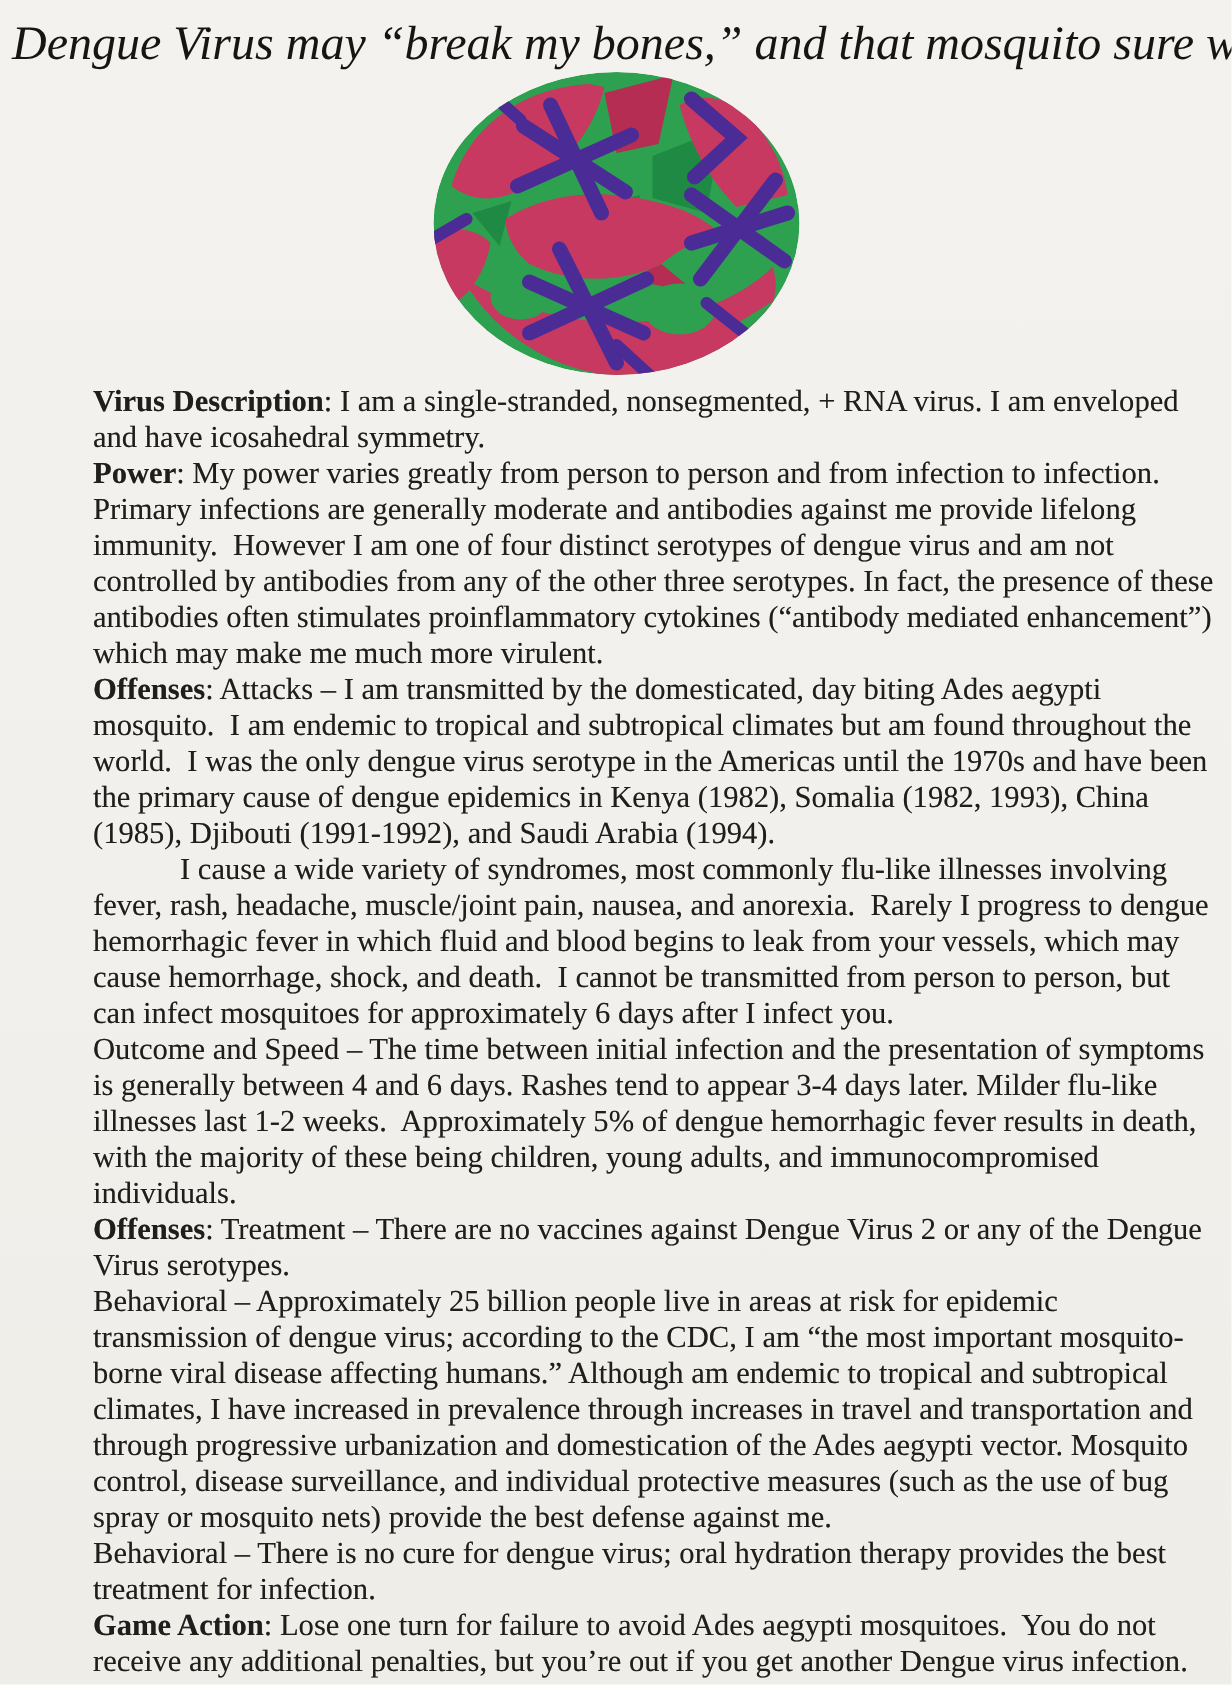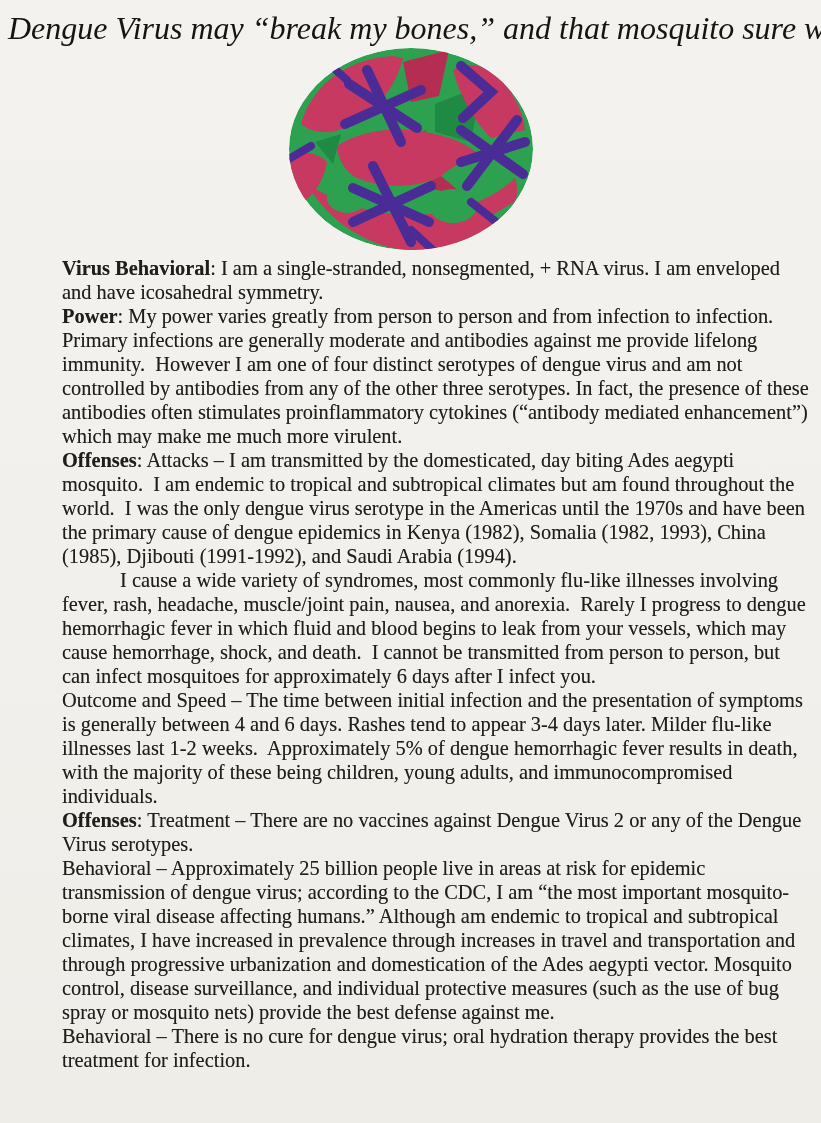--- a/index.html
+++ b/index.html
@@ -94,23 +94,24 @@
         <path class="ink-purple" d="M176,20 L206,46 L178,72"></path>
         <path class="ink-purple-thin" d="M2,114 L26,100"></path>
         <path class="ink-purple-thin" d="M186,156 L224,186"></path>
         <path class="ink-purple-thin" d="M126,184 L150,206"></path>
         <path class="ink-purple-thin" d="M44,18 L62,34"></path>
       </g>
     </svg>
   </div>
 
   <div class="body-text">
-      <p class=""><span class="seg-bold">Virus Behavioral</span><span class="seg-normal">: I am a single-stranded, nonsegmented, + RNA virus. I am enveloped and have icosahedral symmetry.</span></p>
+      <p class=""><span class="seg-bold">Virus Description</span><span class="seg-normal">: I am a single-stranded, nonsegmented, + RNA virus. I am enveloped and have icosahedral symmetry.</span></p>
       <p class=""><span class="seg-bold">Power</span><span class="seg-normal">: My power varies greatly from person to person and from infection to infection. Primary infections are generally moderate and antibodies against me provide lifelong immunity.  However I am one of four distinct serotypes of dengue virus and am not controlled by antibodies from any of the other three serotypes. In fact, the presence of these antibodies often stimulates proinflammatory cytokines (“antibody mediated enhancement”) which may make me much more virulent.</span></p>
       <p class=""><span class="seg-bold">Offenses</span><span class="seg-normal">: </span><span class="seg-italic">Attacks</span><span class="seg-normal"> – I am transmitted by the domesticated, day biting </span><span class="seg-italic">Ades aegypti</span><span class="seg-normal"> mosquito.  I am endemic to tropical and subtropical climates but am found throughout the world.  I was the only dengue virus serotype in the Americas until the 1970s and have been the primary cause of dengue epidemics in Kenya (1982), Somalia (1982, 1993), China (1985), Djibouti (1991-1992), and Saudi Arabia (1994).</span></p>
       <p class="indent"><span class="seg-normal">I cause a wide variety of syndromes, most commonly flu-like illnesses involving fever, rash, headache, muscle/joint pain, nausea, and anorexia.  Rarely I progress to dengue hemorrhagic fever in which fluid and blood begins to leak from your vessels, which may cause hemorrhage, shock, and death.  I cannot be transmitted from person to person, but can infect mosquitoes for approximately 6 days after I infect you.</span></p>
       <p class=""><span class="seg-italic">Outcome and Speed</span><span class="seg-normal"> – The time between initial infection and the presentation of symptoms is generally between 4 and 6 days. Rashes tend to appear 3-4 days later. Milder flu-like illnesses last 1-2 weeks.  Approximately 5% of dengue hemorrhagic fever results in death, with the majority of these being children, young adults, and immunocompromised individuals.</span></p>
       <p class=""><span class="seg-bold">Offenses</span><span class="seg-normal">: </span><span class="seg-italic">Treatment</span><span class="seg-normal"> – There are no vaccines against Dengue Virus 2 or any of the Dengue Virus serotypes.</span></p>
       <p class=""><span class="seg-italic">Behavioral</span><span class="seg-normal"> – Approximately 25 billion people live in areas at risk for epidemic transmission of dengue virus; according to the CDC, I am “the most important mosquito-borne viral disease affecting humans.” Although am endemic to tropical and subtropical climates, I have increased in prevalence through increases in travel and transportation and through progressive urbanization and domestication of the </span><span class="seg-italic">Ades aegypti</span><span class="seg-normal"> vector. Mosquito control, disease surveillance, and individual protective measures (such as the use of bug spray or mosquito nets) provide the best defense against me.</span></p>
       <p class=""><span class="seg-italic">Behavioral</span><span class="seg-normal"> – There is no cure for dengue virus; oral hydration therapy provides the best treatment for infection.</span></p>
+      <p class=""><span class="seg-bold">Game Action</span><span class="seg-normal">: Lose one turn for failure to avoid </span><span class="seg-italic">Ades aegypti</span><span class="seg-normal"> mosquitoes.  You do not receive any additional penalties, but you’re out if you get another Dengue virus infection.</span></p>
     </div>
 
 </div>
 
 </body></html>

